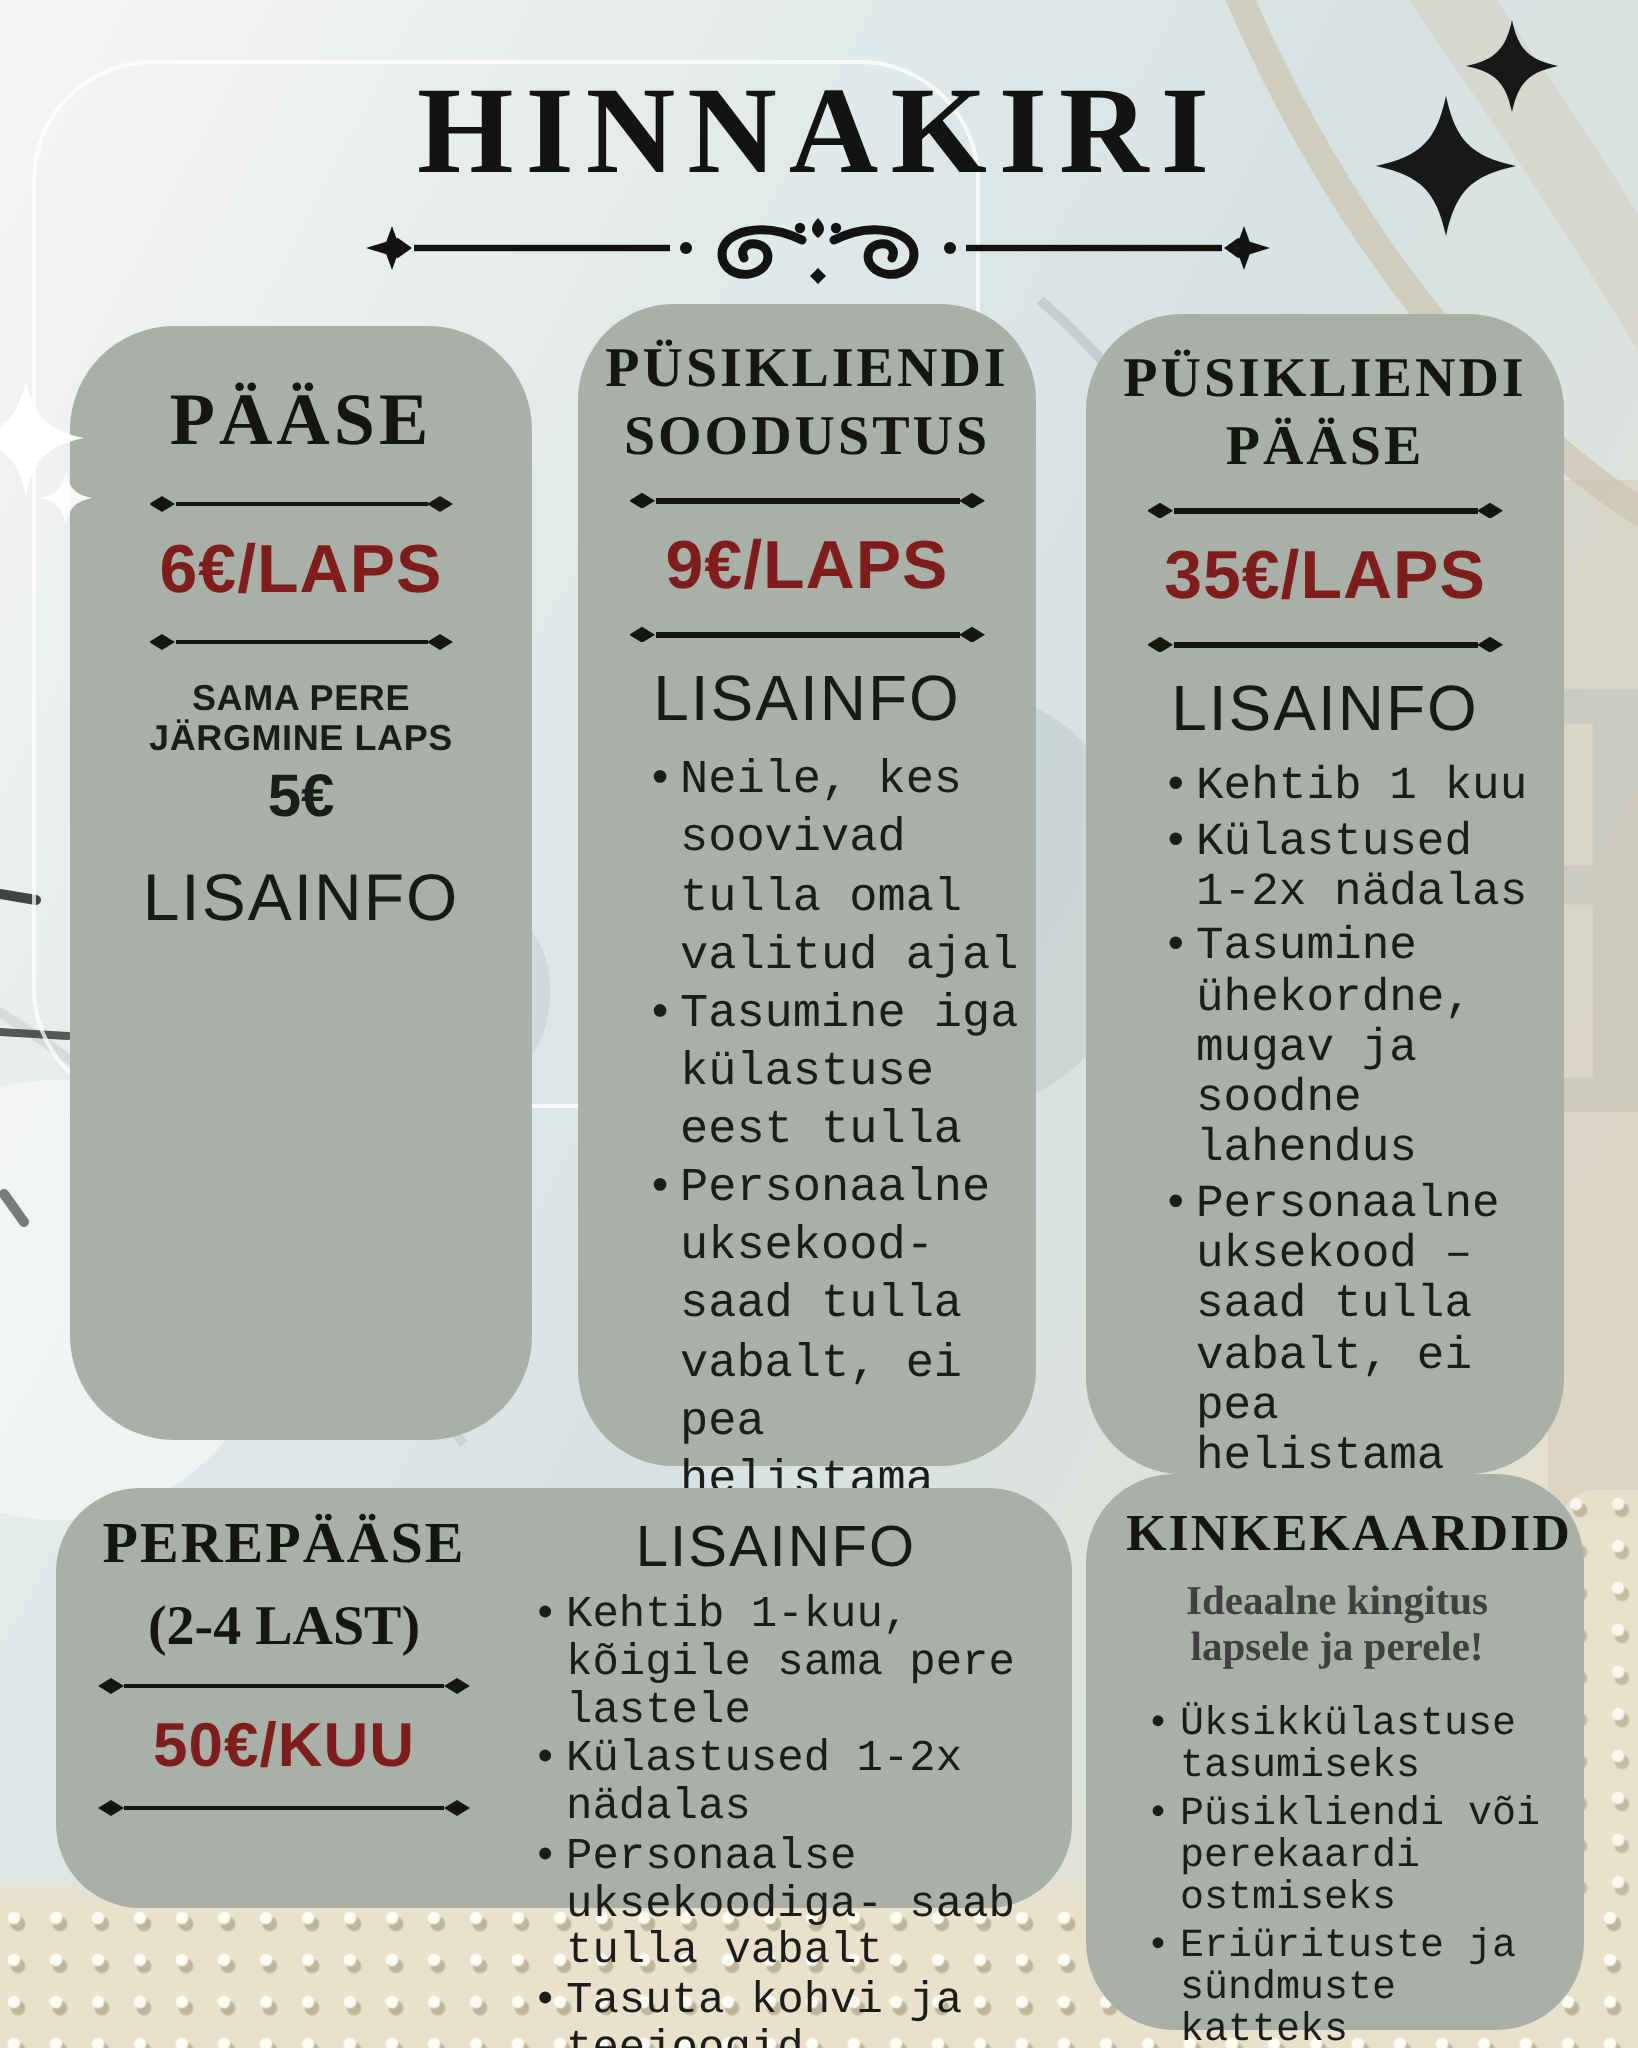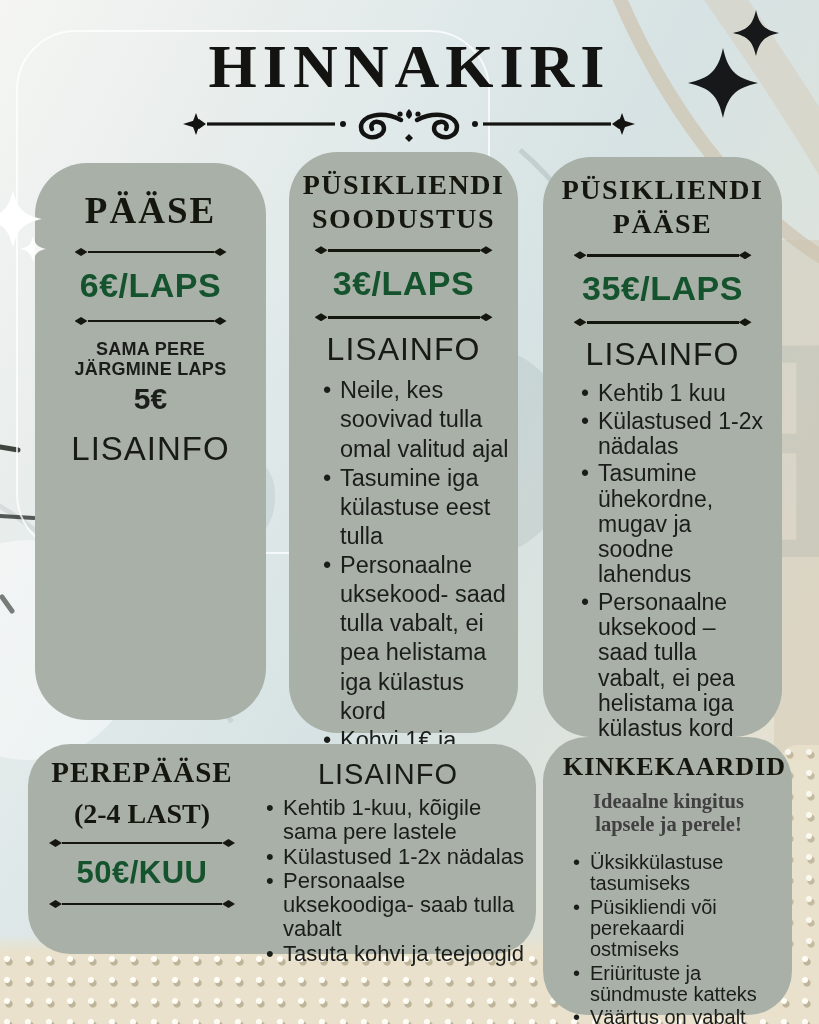--- a/index.html
+++ b/index.html
@@ -28,24 +28,24 @@
     font-family:"Liberation Serif",serif;font-weight:700;font-size:62px;line-height:1.05;
     letter-spacing:6px;color:#131412;}
   .ornament{position:absolute;left:183px;top:106px;z-index:2;}
   
   .card{position:absolute;z-index:2;background:#a8b0a7;color:#1b1d1a;text-align:center;box-sizing:border-box;}
   .serif-h{font-family:"Liberation Serif",serif;font-weight:700;color:#15170f;}
   .rule{display:flex;align-items:center;margin:10px auto;}
   .rule::before,.rule::after{content:"";width:13px;height:8px;background:#15170f;flex:0 0 auto;
     clip-path:polygon(0 50%,50% 0,100% 50%,50% 100%);}
   .rule .line{flex:1;height:2.6px;background:#15170f;}
-  .price{font-weight:bold;letter-spacing:.5px;color:#14532d;}
+  .price{font-weight:bold;letter-spacing:.5px;color:#7f1d1d;}
   .info-label{font-weight:400;letter-spacing:1px;color:#181a16;}
   ul.bullets{list-style:none;text-align:left;margin:0;padding:0;}
-  ul.bullets li{position:relative;padding-left:17px;}
+  ul.bullets li{position:relative;padding-left:17px;font-family:Liberation Mono, monospace;}
   ul.bullets li::before{content:"\2022";position:absolute;left:0;top:0;}
   
   .card-single{left:35px;top:163px;width:231px;height:557px;border-radius:52px;padding:26px 16px 0;}
   .card-single .serif-h{font-size:37px;letter-spacing:2px;margin-top:4px;}
   .card-single .rule{width:152px;}
   .card-single .rule1{margin:16px auto 10px;}
   .card-single .price{font-size:34px;}
   .card-single .rule2{margin:12px auto 14px;}
   .note{font-size:18px;font-weight:bold;line-height:1.12;letter-spacing:.3px;}
   .note-price{font-size:30px;font-weight:bold;margin-top:3px;}
@@ -152,21 +152,21 @@
     </div>
     <div class="note-price">5€</div>
     <div class="info-label">LISAINFO</div>
   </section>
 
   <section class="card card-l2">
     <h2 class="serif-h" style="margin:0;">PÜSIKLIENDI SOODUSTUS</h2>
     <div class="rule">
         <span class="line"></span>
       </div>
-    <div class="price">3€/LAPS</div>
+    <div class="price">9€/LAPS</div>
     <div class="rule">
         <span class="line"></span>
       </div>
     <div class="info-label">LISAINFO</div>
     <ul class="bullets">
       <li>Neile, kes soovivad tulla omal valitud ajal</li>
       <li>Tasumine iga külastuse eest tulla</li>
       <li>Personaalne uksekood- saad tulla vabalt, ei pea helistama iga külastus kord</li>
       <li>Kohvi 1€ ja teejoogid tasuta</li>
     </ul>

